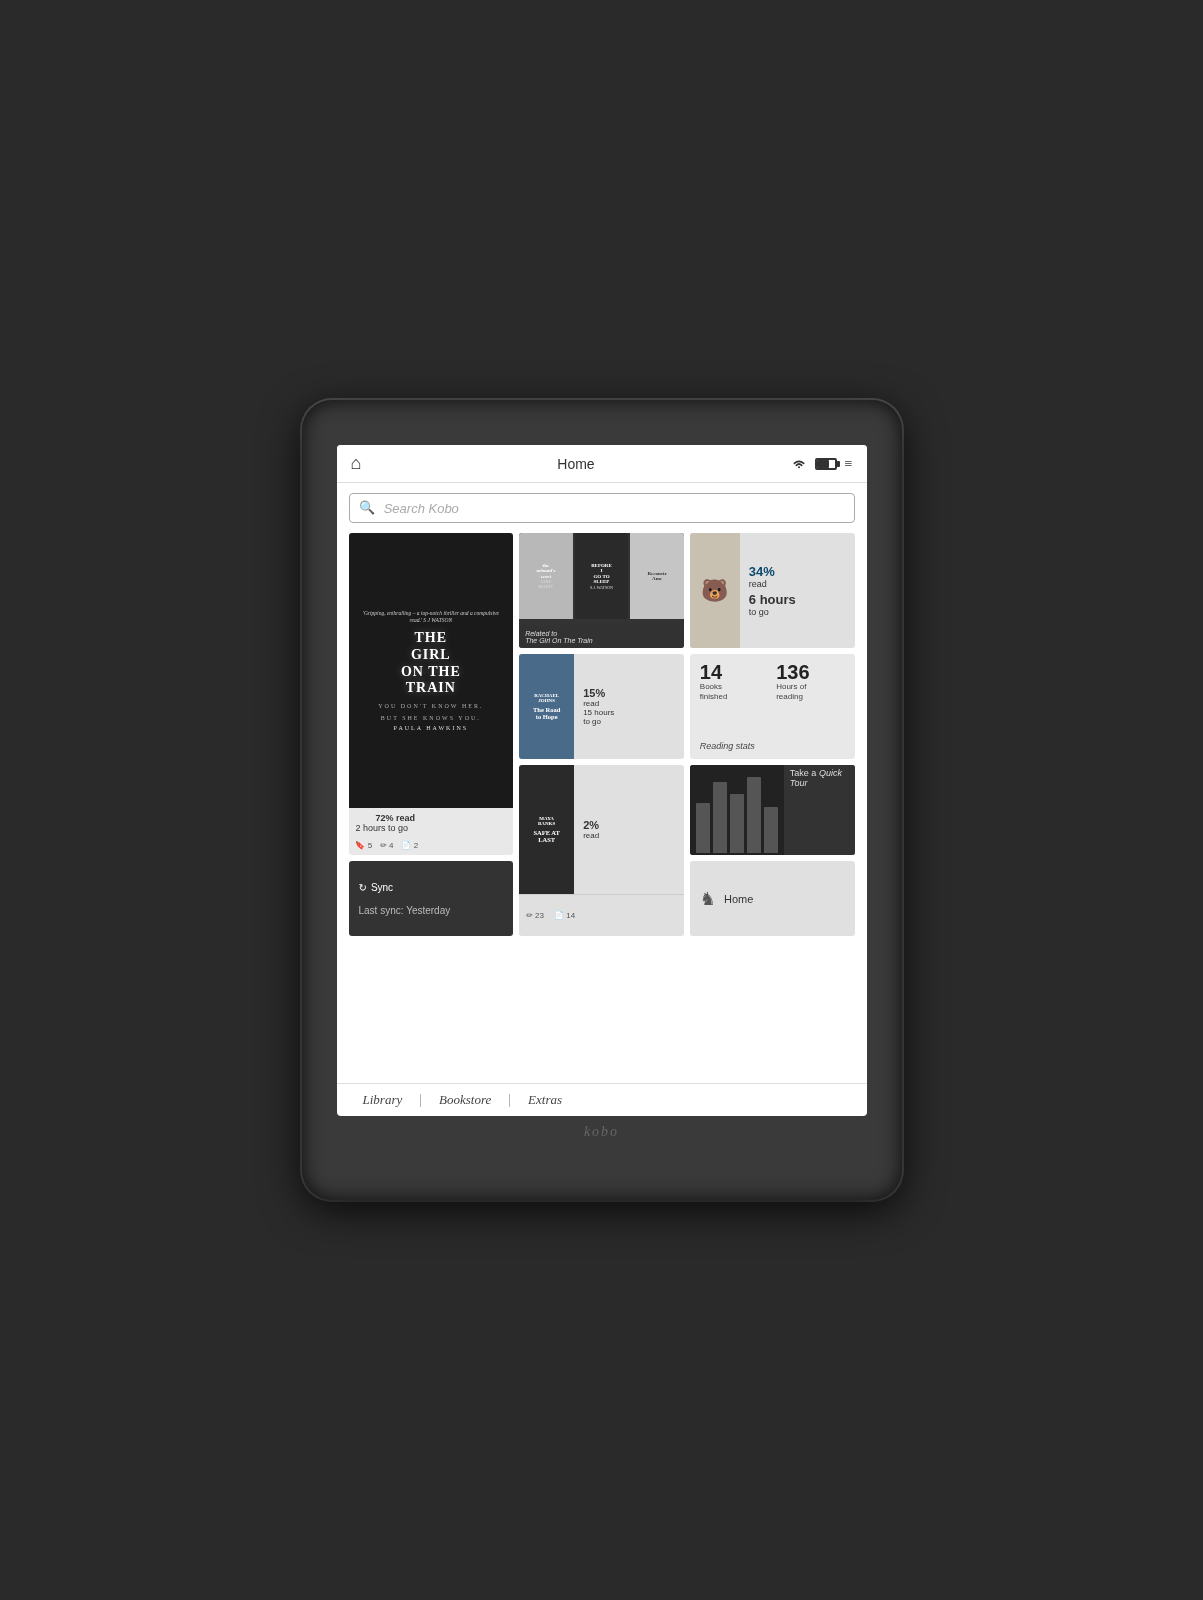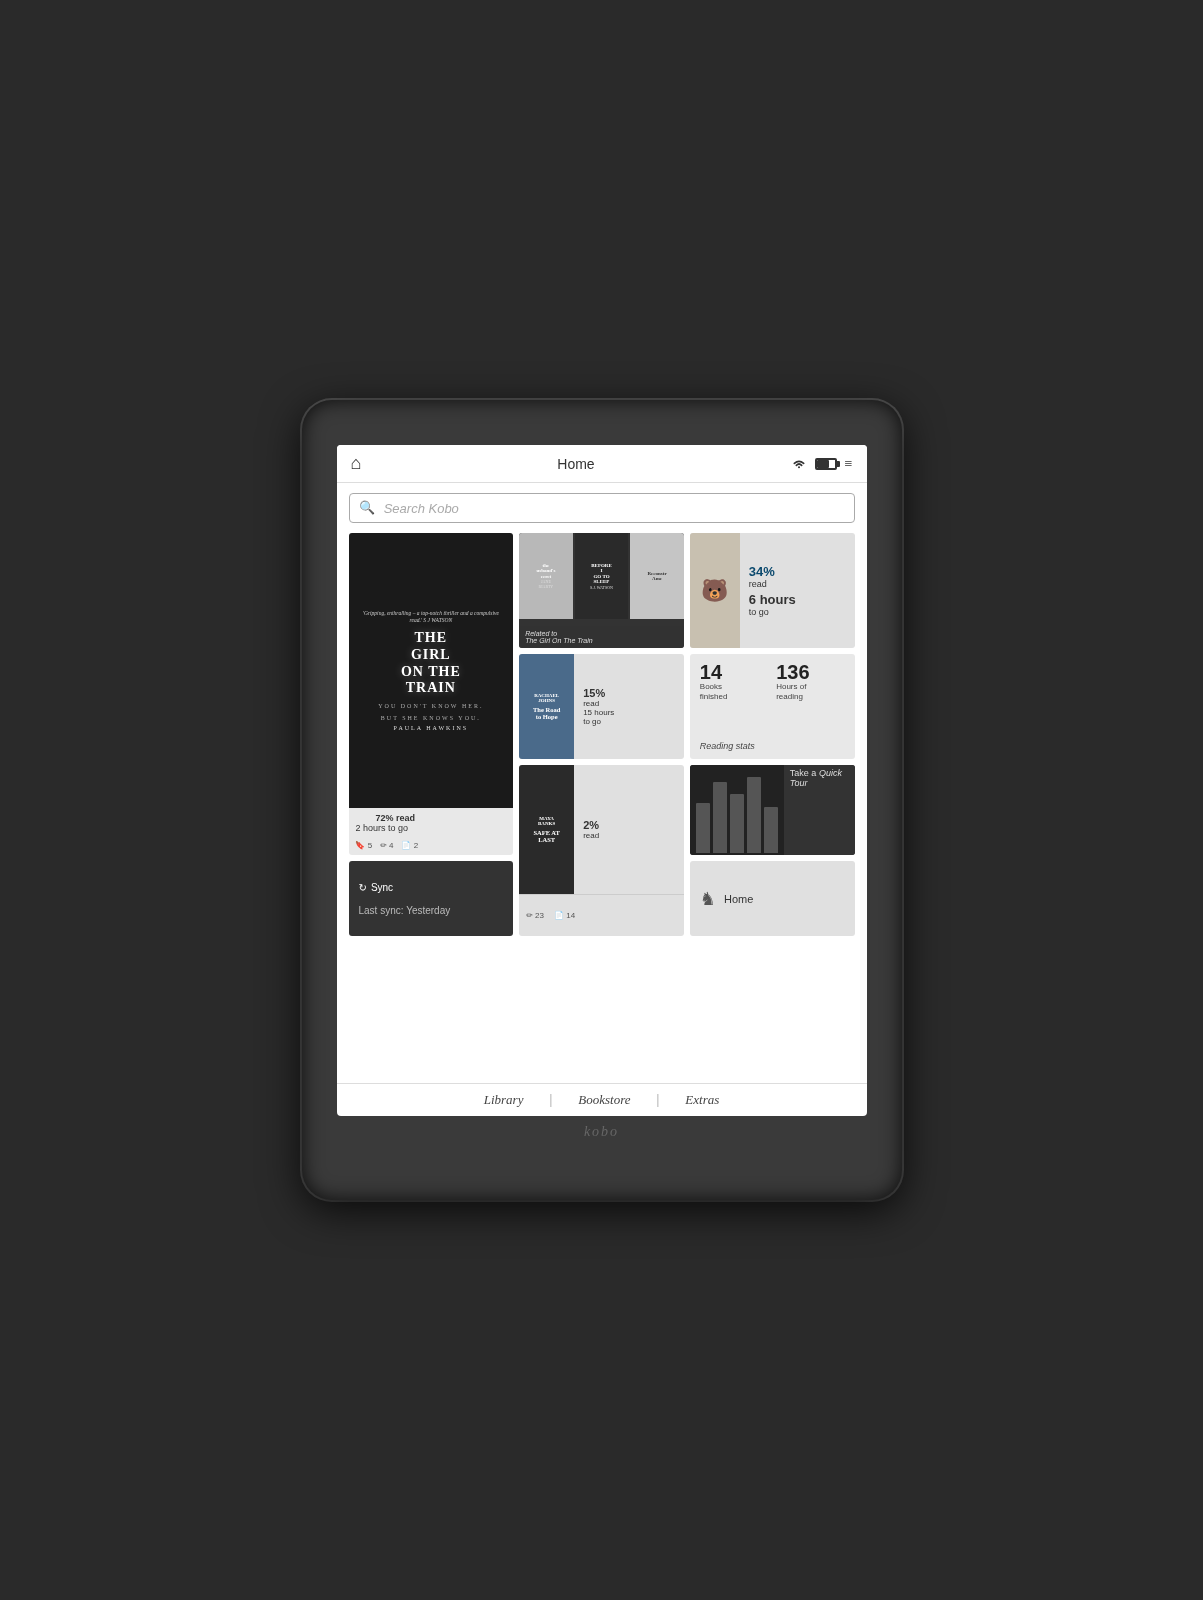--- a/index.html
+++ b/index.html
@@ -575,22 +575,21 @@
       font-size: 11px;
       color: #333;
       font-family: 'Arial', sans-serif;
     }
 
     
     .bottom-nav {
       padding: 8px 12px;
       display: flex;
       align-items: center;
-      justify-content: center;
-      gap: 12px;
+      gap: 3px;
       border-top: 1px solid #ddd;
     }
 
     .nav-item {
       font-size: 13px;
       color: #444;
       font-family: 'Georgia', serif;
       font-style: italic;
       padding: 0 14px;
     }

